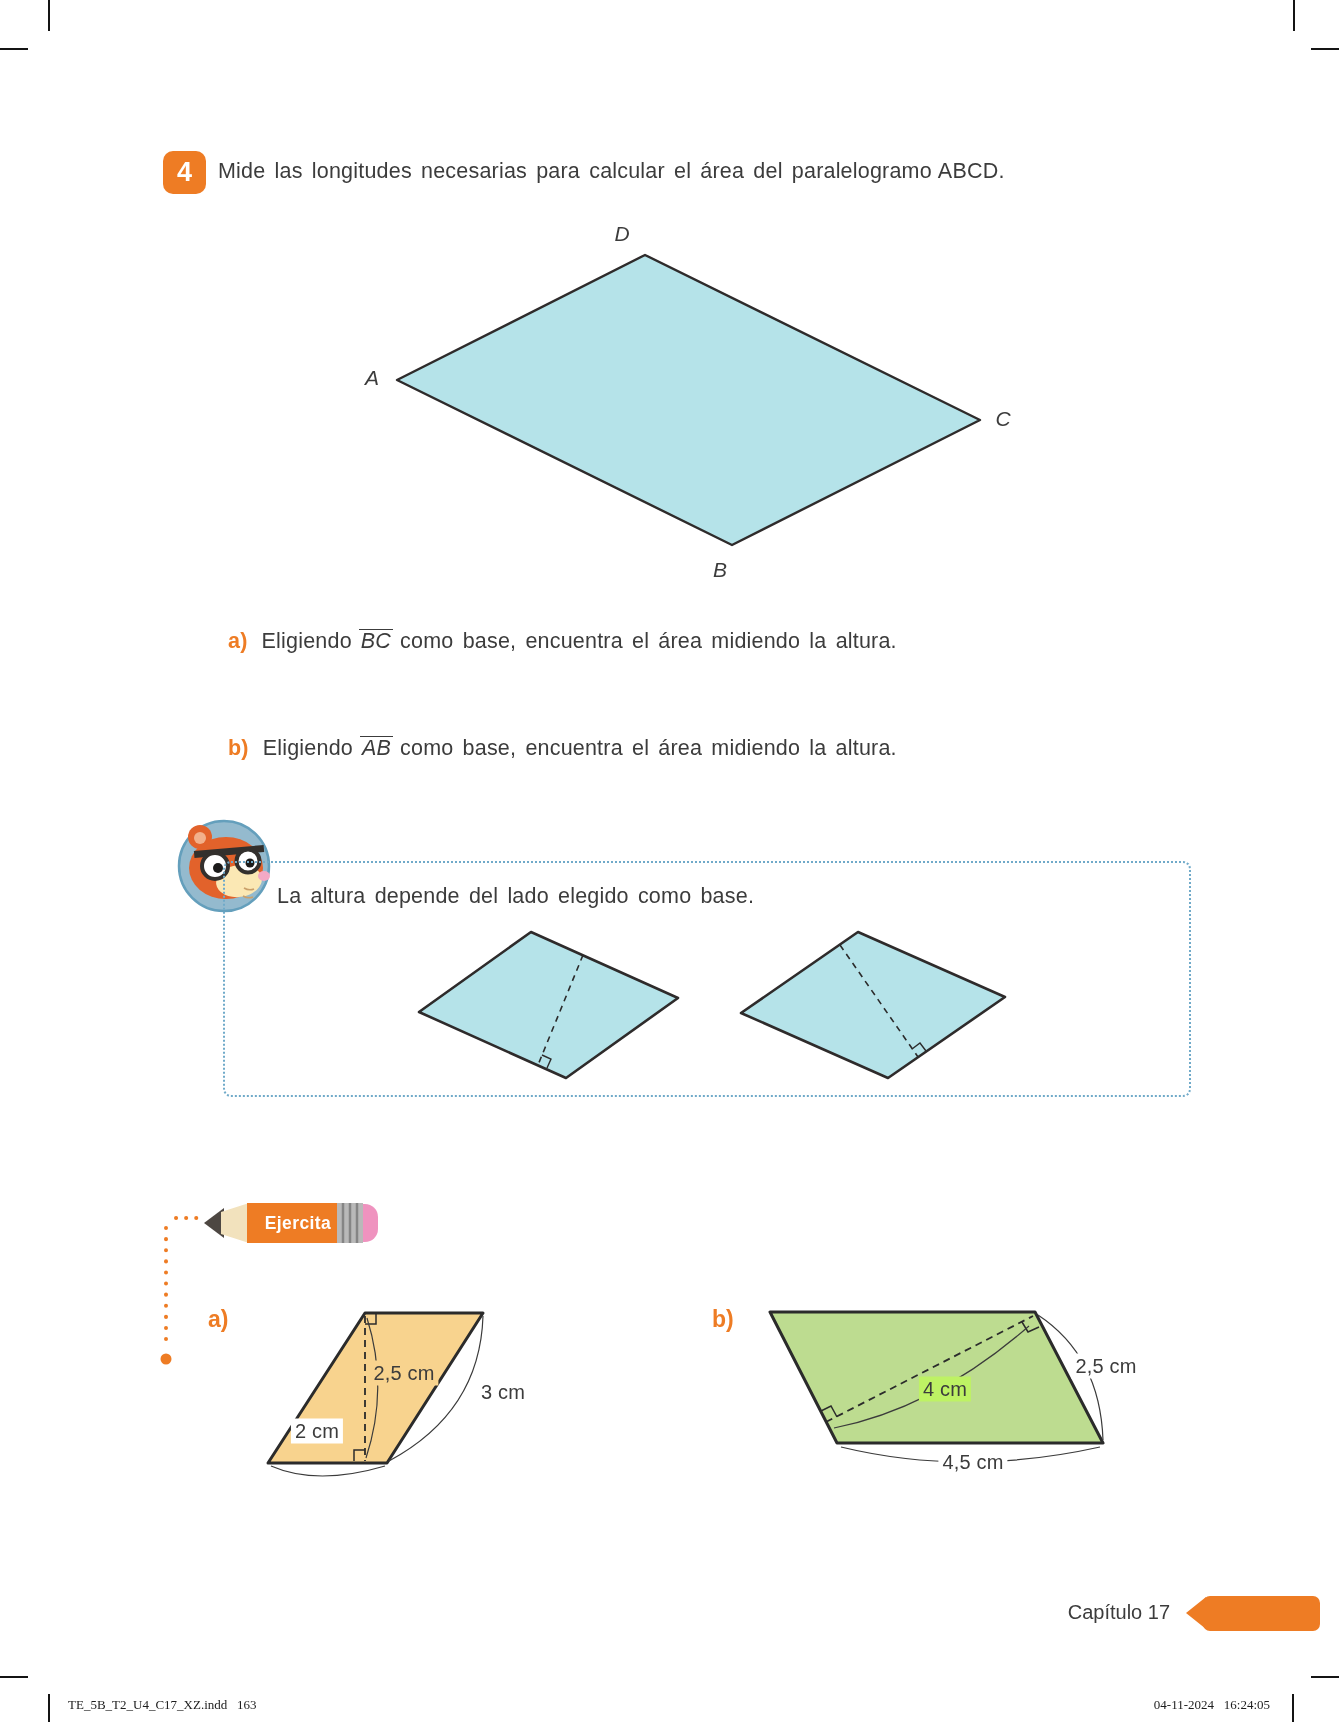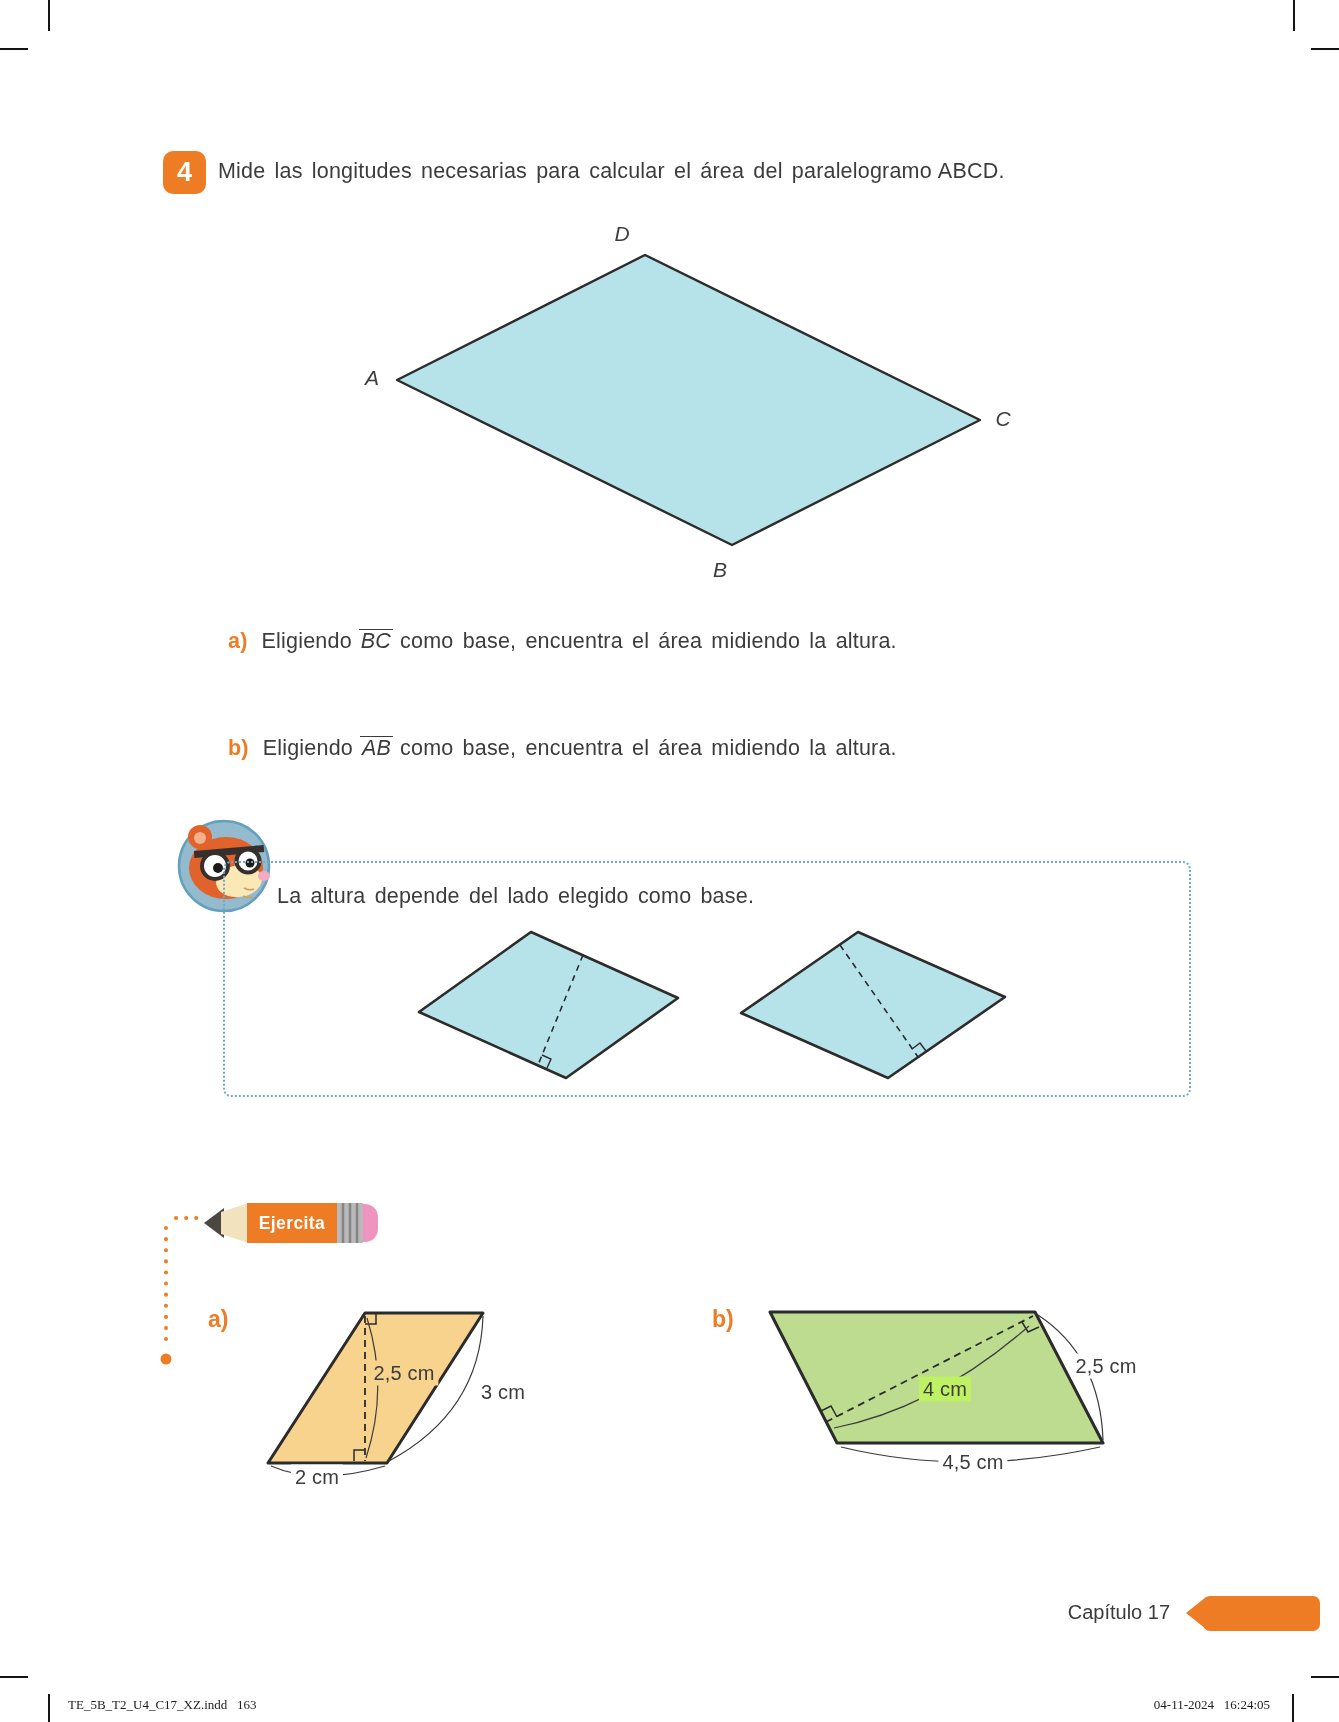--- a/index.html
+++ b/index.html
@@ -136,27 +136,27 @@
   <div class="abs school item" style="left:228px;top:736px;">
     <span class="item-label">b)</span>
     <span>Eligiendo</span>
     <span class="over">AB</span>
     <span>como base, encuentra el área midiendo la altura.</span>
   </div>
 
   <div class="abs tip-box" style="left:223px;top:861px;width:964px;height:232px;"></div>
   <div class="abs school" style="left:277px;top:884px;text-align:center;">La altura depende del lado elegido como base.</div>
 
-  <div class="abs pencil-label" style="left:247px;top:1204px;width:90px;height:38px;">Ejercita</div>
+  <div class="abs pencil-label" style="left:247px;top:1204px;width:102px;height:38px;">Ejercita</div>
 
 
   <div class="abs ex-label" style="left:208px;top:1306px;">a)</div>
   <div class="abs dim bg-tan" style="left:404px;top:1373px;">2,5 cm</div>
   <div class="abs dim bg-white" style="left:475px;top:1392px;margin-left:28px;">3 cm</div>
-  <div class="abs dim bg-white" style="left:317px;top:1477px;">2 cm</div>
+  <div class="abs dim bg-white" style="left:317px;top:1431px;">2 cm</div>
 
   <div class="abs ex-label" style="left:712px;top:1306px;">b)</div>
   <div class="abs dim bg-green" style="left:945px;top:1389px;">4 cm</div>
   <div class="abs dim bg-white" style="left:1106px;top:1366px;">2,5 cm</div>
   <div class="abs dim bg-white" style="left:973px;top:1462px;">4,5 cm</div>
 
   <div class="abs footer-chapter" style="left:1000px;top:1601px;width:170px;">Capítulo 17</div>
   <div class="abs badge-text" style="left:1206px;top:1637px;width:100px;">163</div>
 
   <div class="abs imprint" style="left:68px;top:1697px;text-align:center;">TE_5B_T2_U4_C17_XZ.indd   163</div>

